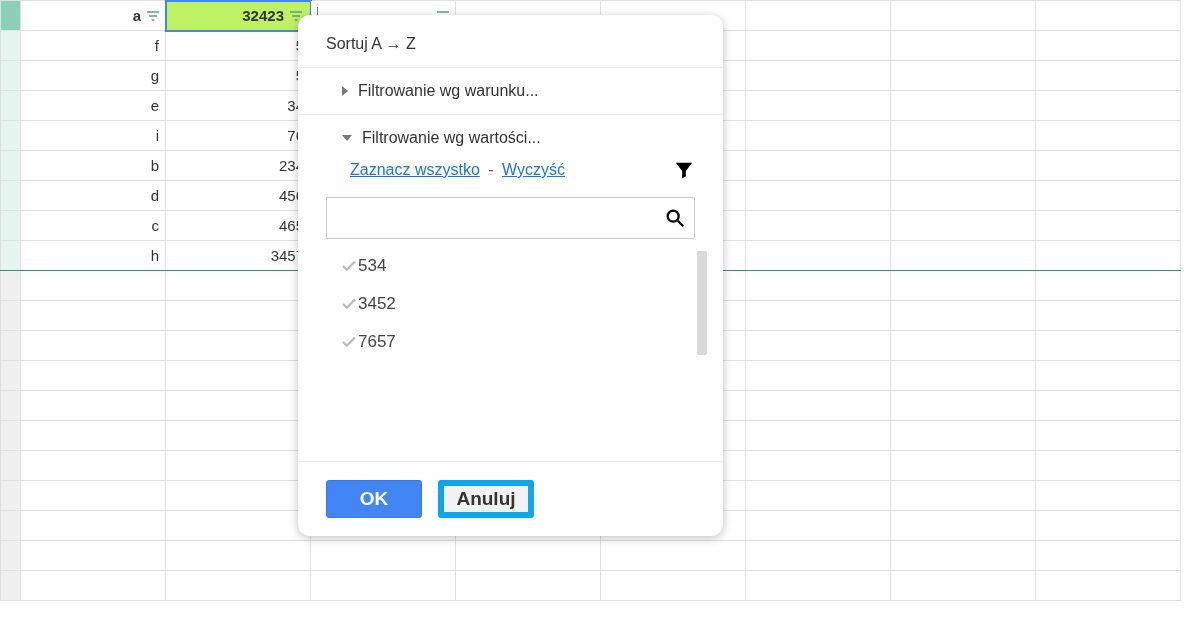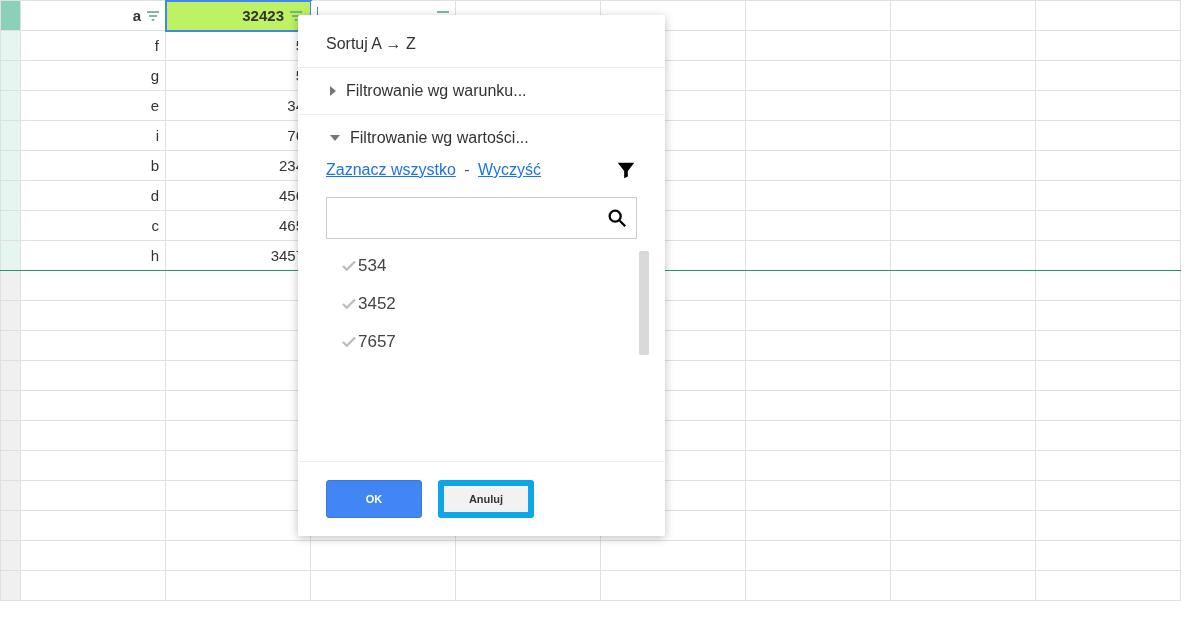--- a/index.html
+++ b/index.html
@@ -76,39 +76,39 @@
     width: 1px;
     height: 18px;
     background: #4285f4;
   }
 
   
   .dropdown {
     position: absolute;
     left: 298px;
     top: 15px;
-    width: 367px;
+    width: 425px;
     background: #fff;
     box-shadow: 0 2px 10px rgba(0,0,0,0.25);
-    border-radius: 2px;
+    border-radius: 12px;
     padding-top: 10px;
     padding-bottom: 18px;
   }
   .dd-item {
     padding: 10px 28px;
     font-size: 16px;
     color: #333;
     cursor: pointer;
   }
   .dd-sep {
     border-top: 1px solid #eee;
     margin: 4px 0;
   }
   .dd-expand {
-    padding: 10px 32px;
+    padding: 10px 44px;
     font-size: 16px;
     color: #333;
     display: flex;
     align-items: center;
     gap: 10px;
     cursor: pointer;
   }
   .tri-right {
     width:0;height:0;
     border-top:5px solid transparent;
@@ -120,20 +120,21 @@
     border-left:5px solid transparent;
     border-right:5px solid transparent;
     border-top:6px solid #777;
   }
   .dd-links {
     padding: 2px 28px 6px 28px;
     font-size: 16px;
     display: flex;
     align-items: center;
     justify-content: space-between;
+    margin-left: 24px;
   }
   .dd-links a {
     color: #1a73e8;
     text-decoration: underline;
     cursor: pointer;
   }
   .dd-links .dash { color: #555; margin: 0 4px;}
   .dd-links .left-links { display:inline-block; }
   .funnel {
     width: 22px; height: 22px;
@@ -195,21 +196,21 @@
   }
   .dd-buttons {
     display: flex;
     gap: 16px;
     padding: 18px 28px 0 28px;
   }
   .btn {
     min-width: 96px;
     height: 38px;
     border-radius: 3px;
-    font-size: 11px;
+    font-size: 19px;
     font-weight: bold;
     display:flex;
     align-items:center;
     justify-content:center;
     cursor:pointer;
   }
   .btn-primary {
     background: #4285f4;
     color: #fff;
     border: 1px solid #3a78db;

